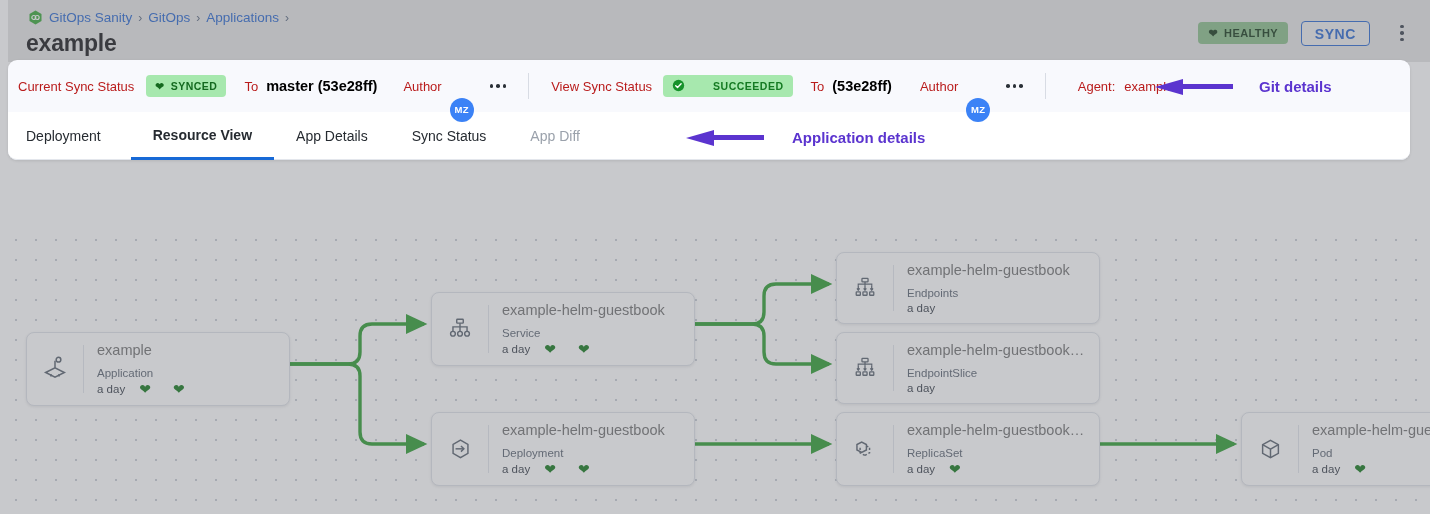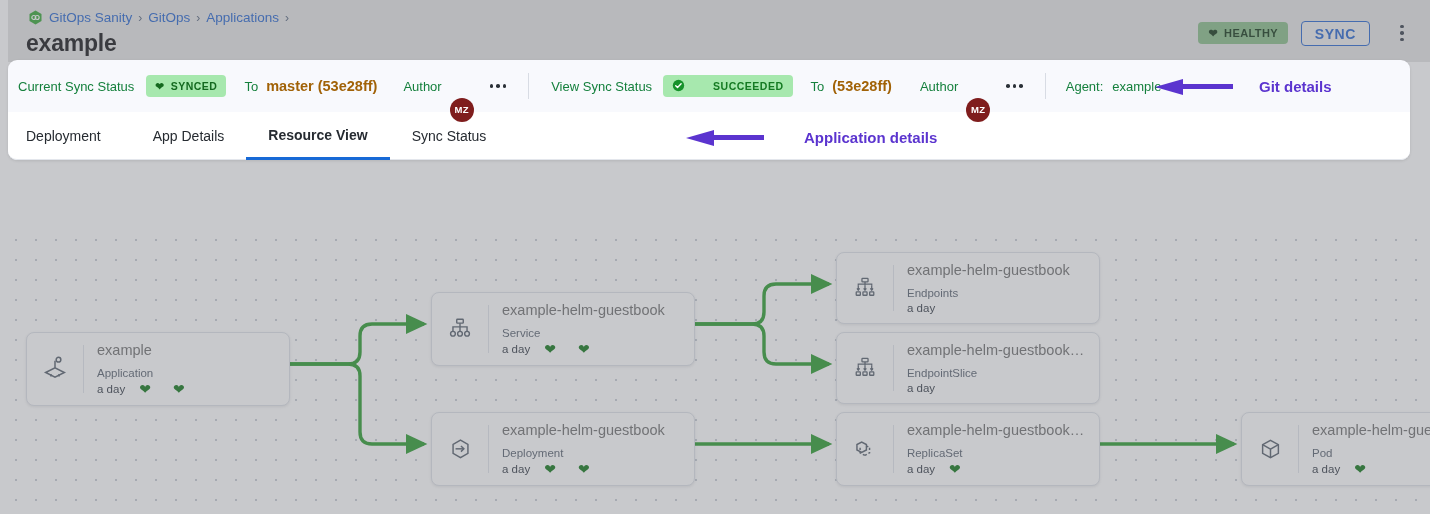--- a/index.html
+++ b/index.html
@@ -55,30 +55,30 @@
     position:absolute; left:8px; top:112px; width:1402px; height:48px;
     background:#ffffff; border-radius:0 0 9px 9px; z-index:61;
     border-bottom:1px solid #e3e6ec;
   }
 
   
   .syncbar {
     position:absolute; left:8px; top:60px; width:1402px; height:52px; z-index:62;
     display:flex; align-items:center; padding-left:10px; font-size:13px; color:#1f2329;
   }
-  .sb-label { color:#15803d; font-size:13px; }
+  .sb-label { color:#b91c1c; font-size:13px; }
   .pill {
     display:inline-flex; align-items:center; gap:6px; border-radius:4px;
     background:#a7e8ae; color:#14691f; height:22px; padding:0 9px;
     font-size:10.5px; font-weight:bold; letter-spacing:0.5px;
   }
   .pill.succ { background:#a7e8ae; color:#157a22;gap:28px; }
-  .lnk { color:#a16207; font-weight:bold; font-size:14.5px; }
+  .lnk { color:#000000; font-weight:bold; font-size:14.5px; }
   .avatar {
-    width:24px; height:24px; border-radius:50%; background:#7f1d1d;
+    width:24px; height:24px; border-radius:50%; background:#3b82f6;
     color:#fff; font-size:9.5px; font-weight:bold;
     display:flex; align-items:center; justify-content:center; letter-spacing:0.3px;margin-top:47px;
   }
   .dots { display:flex; gap:3px; align-items:center; cursor:pointer; }
   .dots i { width:3.5px; height:3.5px; border-radius:50%; background:#2b3138; }
   .vdiv { width:1px; height:26px; background:#d8dce4; }
 
   
   .tabs {
     position:absolute; left:8px; top:112px; width:1402px; height:48px; z-index:63;
@@ -215,40 +215,41 @@
     <span class="sb-label" style="margin-left:28px">Author</span>
     <span class="avatar" style="margin-left:8px">MZ</span>
     <span class="dots" style="margin-left:16px">
         <i></i>
         <i></i>
         <i></i>
       </span>
 
     <span class="vdiv" style="margin-left:22px"></span>
 
-    <span class="sb-label" style="margin-left:20px">Agent:</span>
+    <span class="sb-label" style="margin-left:32px">Agent:</span>
     <span class="sb-label" style="margin-left:9px">example</span>
   </div>
 
   <div class="callout" style="left:1155px; top:78px;">
     <span class="arrow-left">
         <span class="shaft"></span>
         <span class="head"></span>
       </span>
     <span class="callout-text" style="margin-left:26px">Git details</span>
   </div>
 
   <div class="tabs">
     <div class="tab">Deployment</div>
+    <div class="tab active">Resource View</div>
     <div class="tab">App Details</div>
-    <div class="tab active">Resource View</div>
     <div class="tab">Sync Status</div>
-  </div>
-
-  <div class="callout" style="left:686px; top:129px;gap:12px;">
+    <div class="tab dim">App Diff</div>
+  </div>
+
+  <div class="callout" style="left:686px; top:129px;">
     <span class="arrow-left">
         <span class="shaft"></span>
         <span class="head"></span>
       </span>
     <span class="callout-text" style="margin-left:28px">Application details</span>
   </div>
 
   <div class="toolbar">
     <div class="filter" style="left:26px;width:130px">
       <span>Name</span>

